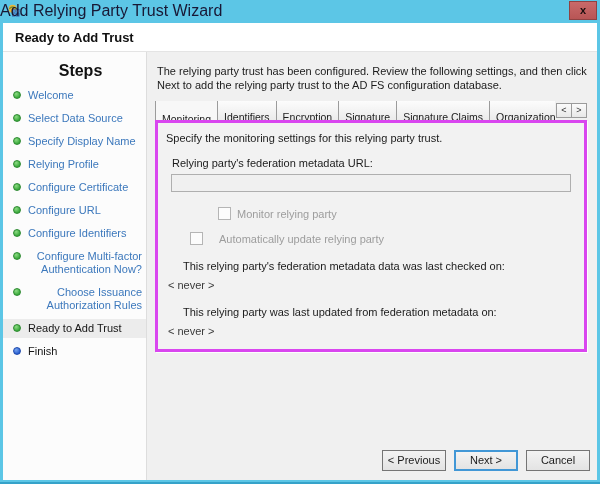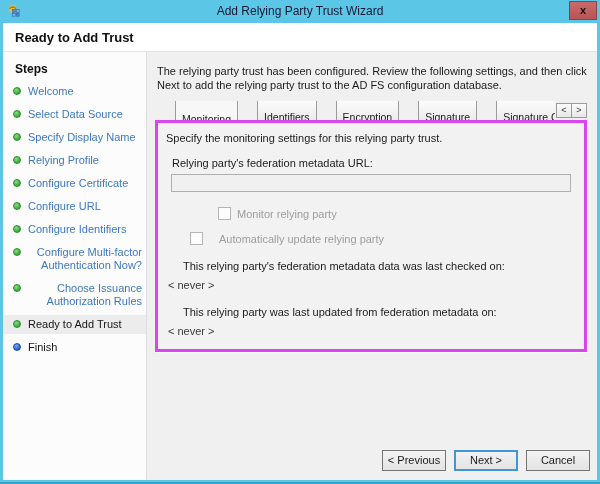--- a/index.html
+++ b/index.html
@@ -2,49 +2,49 @@
 <html><head>
 <meta charset="utf-8">
 <style>
   * { margin:0; padding:0; box-sizing:border-box; }
   body { font-family:"Liberation Sans", sans-serif; background:#888; }
   .window { position:relative; width:600px; height:484px; background:#5cc6e6; overflow:hidden; box-shadow:0 2px 8px rgba(0,0,0,.4); }
   .window::after { content:""; position:absolute; left:0; right:0; bottom:0; height:2px; background:#35a2c9; }
 
   
   .titlebar { position:absolute; top:0; left:0; right:0; height:23px; }
-  .titlebar-title { position:absolute; left:0; right:0; top:0; line-height:22px; text-align:center; font-size:12px; color:#181835; }
+  .titlebar-title { position:absolute; left:0; right:0; top:0; line-height:22px; font-size:16px; color:#181835; }
   .app-icon { position:absolute; left:7px; top:4px; width:15px; height:15px; }
   .close-btn { position:absolute; right:3px; top:1px; width:28px; height:19px; background:linear-gradient(#c96a6a,#b85555); border:1px solid #8e4343; color:#1a0d0d; font-size:11px; font-weight:bold; text-align:center; line-height:17px; cursor:default; }
 
   
   .header { position:absolute; top:23px; left:3px; right:3px; height:29px; background:#ffffff; border-bottom:1px solid #e4e4e4; }
   .header-title { font-size:13px; font-weight:bold; color:#111; padding:7px 0 0 12px; }
 
   
   .body { position:absolute; top:52px; left:3px; right:3px; bottom:4px; display:flex; }
   .sidebar { width:146px; background:#fcfcfc; border-right:1px solid #dddddd; padding-top:8px; }
-  .steps-title { font-size:12px; font-weight:bold; color:#111; padding:2px 0 6px 12px; }
+  .steps-title { font-size:16px; font-weight:bold; color:#111; padding:2px 0 6px 12px;text-align:center; }
   .step { display:flex; gap:7px; padding:3px 4px 3px 10px; margin-bottom:4px; font-size:11px; line-height:13px; }
   .step .bullet { flex:none; width:8px; height:8px; border-radius:50%; margin-top:2px; }
   .bullet-green { background:radial-gradient(circle at 35% 30%, #8edc84, #3aa93c 70%); border:1px solid #2c8a30; }
   .bullet-blue  { background:radial-gradient(circle at 35% 30%, #7aa7f0, #2a5fd0 70%); border:1px solid #1d49ad; }
   .step.done .step-label { color:#3c78bc;text-align:right; }
   .step.current { background:#ececec; }
   .step.current .step-label, .step.finish .step-label { color:#161616; }
 
   .content { position:relative; flex:1; background:#f0f0f0; font-size:11px; color:#1b1b1b; }
   .intro { margin:12px 10px 0 10px; width:430px; line-height:14px; }
 
   
   .tab-area { position:relative; margin:9px 0 0 8px; width:432px; }
   .tabs-row { position:relative; height:19px; z-index:2; }
   .tabs-clip { display:flex; align-items:flex-end; overflow:hidden; width:400px; height:19px; }
   .tab { flex:none; height:16px; line-height:15px; padding:10px 6px; font-size:10.5px; white-space:nowrap;
-         background:linear-gradient(#fdfdfd,#ebebeb); border:1px solid #9b9b9b; border-bottom:none; margin-right:-1px; cursor:default;margin-left:20px; }
+         background:linear-gradient(#fdfdfd,#ebebeb); border:1px solid #9b9b9b; border-bottom:none; margin-right:-1px; cursor:default; }
   .tab.active { position:relative; z-index:3; height:19px; line-height:18px; background:#f7f7f7; margin-bottom:-1px; border-bottom:1px solid #f4f4f4; }
   .tab-scroll { position:absolute; right:0; top:2px; display:flex; z-index:4; }
   .tab-scroll-btn { width:16px; height:15px; font-size:9px; line-height:13px; text-align:center; color:#333;
                     background:linear-gradient(#fbfbfb,#e8e8e8); border:1px solid #9b9b9b; margin-left:-1px; cursor:default; }
 
   
   .panel { position:relative; z-index:1; width:432px; height:232px; background:#f2f2f2; border:3px solid #d946ef; box-shadow:1px 1px 0 rgba(255,255,255,.9); }
   .instruction { margin:9px 8px 0 8px; }
   .url-label { margin:13px 0 5px 14px; }
   .url-input { display:block; margin-left:13px; width:400px; height:18px; background:#f0f0f0; border:1px solid #afafaf; font-size:11px; padding:0 3px; color:#666; }

